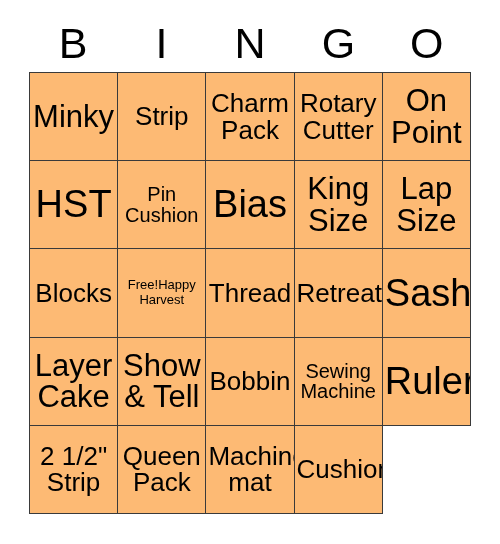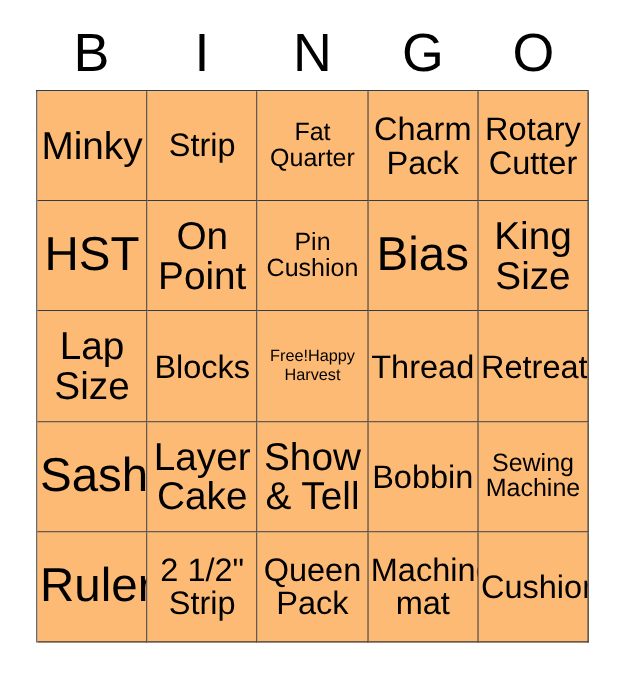--- a/index.html
+++ b/index.html
@@ -100,37 +100,33 @@
   </div>
 
   <div class="grid" id="bingo-grid">
       <div class="cell">
         <span class="cell-text sz-lg">Minky</span>
       </div>
       <div class="cell">
         <span class="cell-text sz-md">Strip</span>
       </div>
       <div class="cell">
-        <span class="cell-text sz-sm">Fat
-Quarter</span>
-      </div>
-      <div class="cell">
         <span class="cell-text sz-md">Charm
 Pack</span>
       </div>
       <div class="cell">
         <span class="cell-text sz-md">Rotary
 Cutter</span>
       </div>
       <div class="cell">
-        <span class="cell-text sz-xl">HST</span>
+        <span class="cell-text sz-lg">On
+Point</span>
       </div>
       <div class="cell">
-        <span class="cell-text sz-lg">On
-Point</span>
+        <span class="cell-text sz-xl">HST</span>
       </div>
       <div class="cell">
         <span class="cell-text sz-sm">Pin
 Cushion</span>
       </div>
       <div class="cell">
         <span class="cell-text sz-xl">Bias</span>
       </div>
       <div class="cell">
         <span class="cell-text sz-lg">King

